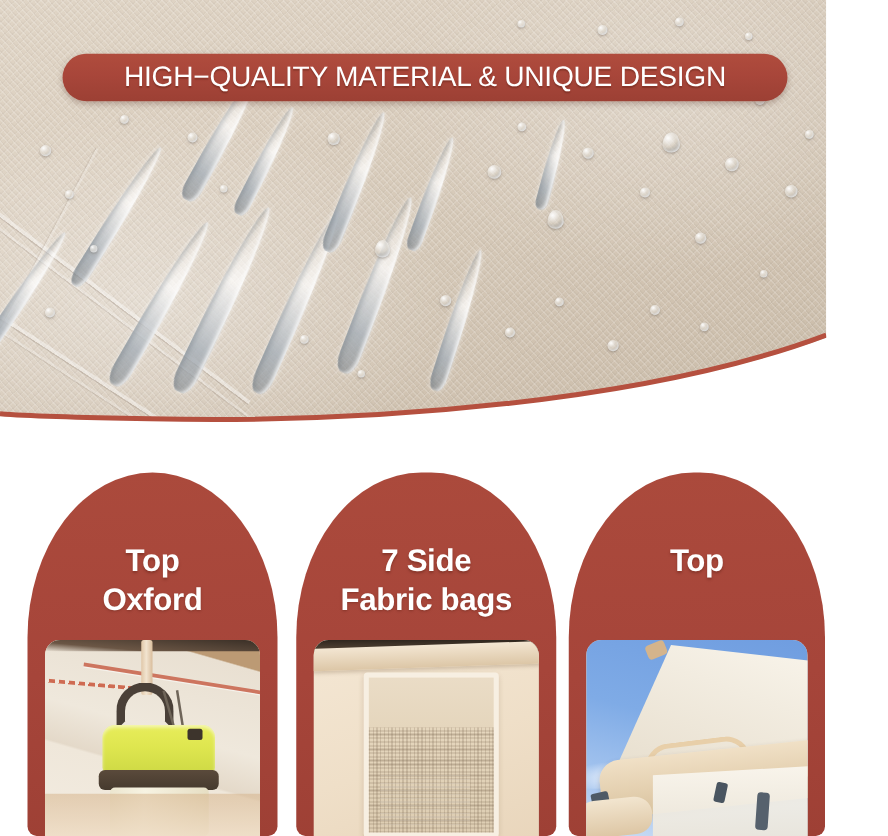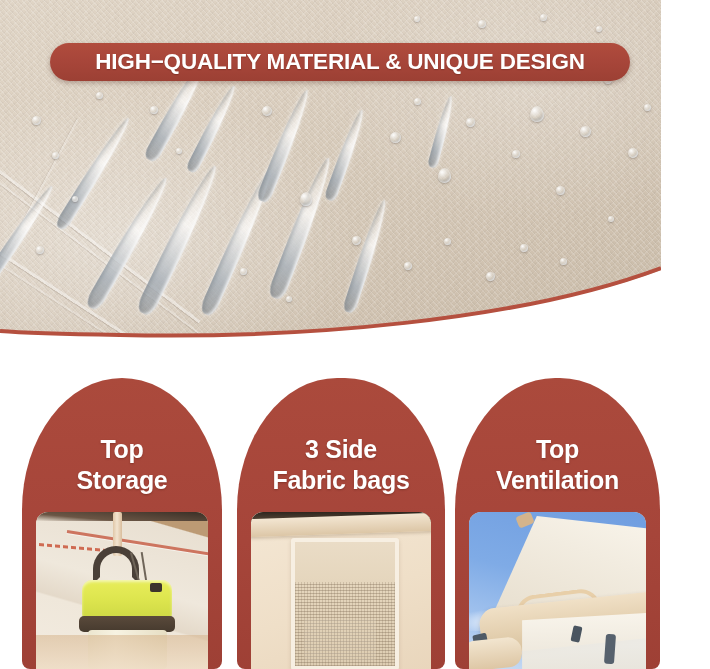--- a/index.html
+++ b/index.html
@@ -72,21 +72,21 @@
     position: absolute; left: 0; top: 0; width: 661px; height: 338px;
     pointer-events: none;
   }
 
   
   .pill {
     position: absolute;
     background: linear-gradient(180deg, #b04c3d 0%, #a8463a 45%, #9c4034 100%);
     border-radius: 999px;
     display: flex; align-items: center; justify-content: center;
-    color: #ffffff; font-weight: bold;
+    color: #ffffff; font-weight: normal;
     box-shadow: 0 2px 5px rgba(70,30,20,.30);
     letter-spacing: -0.2px;
     white-space: nowrap;
     text-align: right;
   }
   #headline-pill {
     left: 50px; top: 43px; width: 580px; height: 38px;
     font-size: 22.5px;
     text-shadow: 0 1px 1px rgba(80,25,15,.35);
   }
@@ -348,60 +348,59 @@
   <div class="pill" id="headline-pill">
     <span>HIGH−QUALITY MATERIAL &amp; UNIQUE DESIGN</span>
   </div>
 
 
   <div class="cards">
 
     <div class="card c1">
       <div class="card-title">
         <div>Top</div>
-        <div>Storage</div>
+        <div>Oxford</div>
       </div>
       <div class="card-photo">
         <div class="p1-wall"></div>
         <div class="p1-darktop"></div>
         <div class="p1-cord"></div>
         <div class="p1-cord2"></div>
         <div class="p1-strap"></div>
         <div class="p1-carabiner"></div>
         <div class="p1-wire"></div>
         <div class="p1-wire2"></div>
         <div class="p1-lamp-top"></div>
         <div class="p1-lamp-sw"></div>
         <div class="p1-lamp-band"></div>
         <div class="p1-lamp-body"></div>
         <div class="p1-floor"></div>
       </div>
     </div>
 
     <div class="card c2">
       <div class="card-title">
-        <div>3 Side</div>
+        <div>7 Side</div>
         <div>Fabric bags</div>
       </div>
       <div class="card-photo">
         <div class="p2-wall"></div>
         <div class="p2-darktop"></div>
         <div class="p2-roofbar"></div>
         <div class="p2-pole"></div>
         <div class="p2-pocket">
           <div class="p2-mesh"></div>
           <div class="p2-dark"></div>
         </div>
       </div>
     </div>
 
     <div class="card c3">
       <div class="card-title">
         <div>Top</div>
-        <div>Ventilation</div>
       </div>
       <div class="card-photo">
         <div class="p3-sky"></div>
         <div class="p3-cloud"></div>
         <div class="p3-canopy"></div>
         <div class="p3-peak"></div>
         <div class="p3-flap"></div>
         <div class="p3-vent"></div>
         <div class="p3-wall"></div>
         <div class="p3-clipA"></div>

